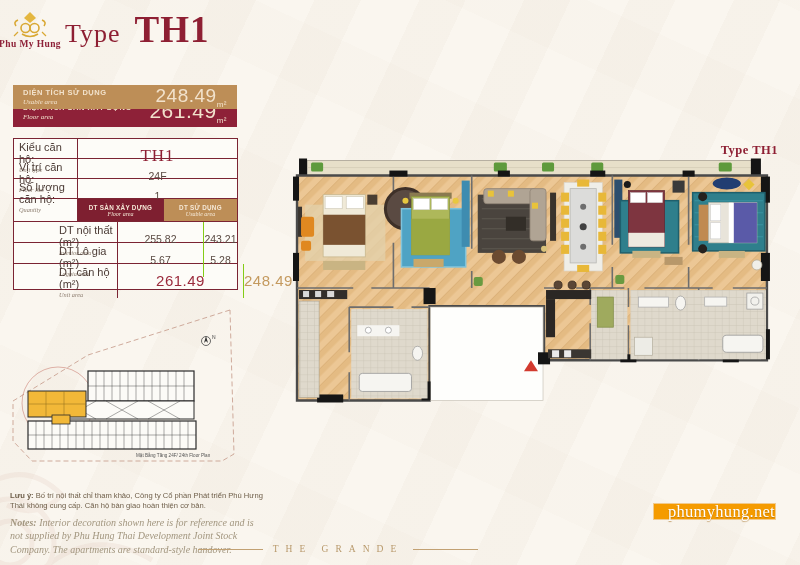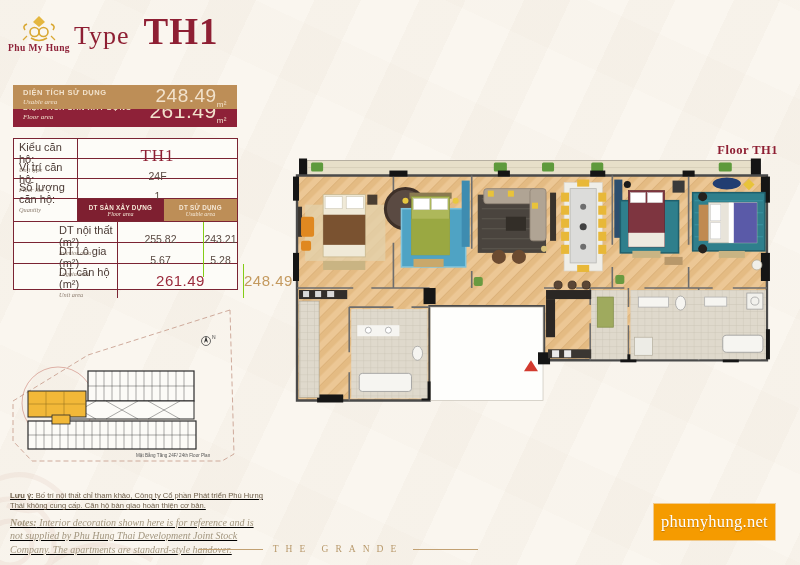--- a/index.html
+++ b/index.html
@@ -12,21 +12,21 @@
   
   .texture{
     position:absolute;inset:0;pointer-events:none;z-index:0;
     background:
       repeating-linear-gradient(115deg, rgba(205,188,165,0.07) 0 42px, rgba(255,255,255,0) 42px 95px),
       repeating-linear-gradient(25deg, rgba(220,205,185,0.05) 0 60px, rgba(255,255,255,0) 60px 140px);
   }
   .ornament{position:absolute;left:-18px;top:425px;opacity:.5;z-index:0;pointer-events:none;}
 
   
-  .header{position:absolute;left:10px;top:5px;height:48px;z-index:2;display:flex;align-items:flex-end;}
+  .header{position:absolute;left:1px;top:5px;height:48px;z-index:2;display:flex;align-items:center;}
   .logo{width:58px;display:flex;flex-direction:column;align-items:center;margin-right:6px;}
   .logo svg{display:block;}
   .brand-name{font-family:"Liberation Serif",serif;font-weight:bold;font-size:9.5px;color:#8E2138;letter-spacing:.4px;white-space:nowrap;margin-top:-1px;}
   .title{display:flex;align-items:baseline;color:#8E1F33;font-family:"Liberation Serif",serif;}
   .title .word{font-size:26px;letter-spacing:1px;}
   .title .val{font-size:37px;font-weight:bold;margin-left:14px;letter-spacing:1px;}
 
   
   .banner{position:absolute;left:13px;width:224px;z-index:2;display:flex;justify-content:space-between;align-items:center;padding:0 10px;box-sizing:border-box;color:#F2E2CC;}
   .banner-floor{top:53px;height:30px;background:#8E2138;margin-top:44px;}
@@ -63,33 +63,33 @@
   
   .plan-label{position:absolute;right:22px;top:143px;width:120px;text-align:right;z-index:2;
     font-family:"Liberation Serif",serif;font-weight:bold;font-size:12.5px;color:#8E1F33;letter-spacing:.5px;}
   .floorplan{position:absolute;left:293px;top:156px;z-index:1;}
 
   
   .siteplan{position:absolute;left:8px;top:303px;z-index:1;}
   .siteplan text{font-family:"Liberation Sans",sans-serif;}
 
   
-  .notes{position:absolute;left:10px;top:491px;width:258px;z-index:2;text-decoration:underline;}
+  .notes{position:absolute;left:10px;top:491px;width:258px;z-index:2;}
   .notes p{margin:0 0 4px 0;line-height:1.35;}
   .notes .vn{font-size:7.6px;color:#6E5E49;}
   .notes .en{font-size:10px;color:#A2967F;font-style:italic;font-family:"Liberation Serif",serif;}
   .notes b{font-weight:bold;}
 
   
   .grande{position:absolute;left:198px;top:544px;width:280px;display:flex;align-items:center;z-index:2;}
   .grande .line{flex:1;height:1px;background:#C2A173;}
   .grande .txt{font-family:Liberation Serif, serif;font-size:9.5px;color:#B8996B;letter-spacing:7px;margin:0 10px;white-space:nowrap;}
 
-  .website{position:absolute;left:654px;top:504px;width:121px;height:36px;background:#F59B00;z-index:2;
-    display:flex;align-items:center;justify-content:center;cursor:pointer;box-shadow:0 0 0 1px rgba(230,140,0,.4);}
+  .website{position:absolute;left:654px;top:504px;width:121px;height:15px;background:#F59B00;z-index:2;
+    display:flex;align-items:center;justify-content:flex-end;cursor:pointer;box-shadow:0 0 0 1px rgba(230,140,0,.4);}
   .website span{font-family:"Liberation Serif",serif;font-size:16.5px;color:#FFFFFF;letter-spacing:.3px;text-shadow:0 1px 1px rgba(150,90,0,.55);}
 </style>
 </head>
 <body>
 
 <div class="texture"></div>
 
 <svg class="ornament" width="210" height="150" viewBox="0 0 210 150">
   <g fill="none" stroke="#E3CDC1" stroke-width="5" opacity="0.55">
     <circle cx="28" cy="118" r="44"></circle>
@@ -190,21 +190,21 @@
   <div class="trow area big">
     <div class="lblcell">
       <div class="vn">DT căn hộ (m²)</div>
       <div class="en">Unit area</div>
     </div>
     <div class="vcell floorv">261.49</div>
     <div class="vcell split usablev">248.49</div>
   </div>
 </div>
 
-<div class="plan-label">Floor TH1</div>
+<div class="plan-label">Type TH1</div>
 
 <svg class="floorplan" width="489" height="252" viewBox="0 0 487 250">
   <defs>
     <pattern id="wood" width="12" height="12" patternUnits="userSpaceOnUse" patternTransform="rotate(45)">
       <rect width="12" height="12" fill="#ECC795"></rect>
       <rect width="6" height="12" fill="#E4BB83"></rect>
       <line x1="0" y1="0" x2="0" y2="12" stroke="#D6AB73" stroke-width="1"></line>
     </pattern>
     <pattern id="tile" width="7" height="7" patternUnits="userSpaceOnUse">
       <rect width="7" height="7" fill="#DFD9CC"></rect>

